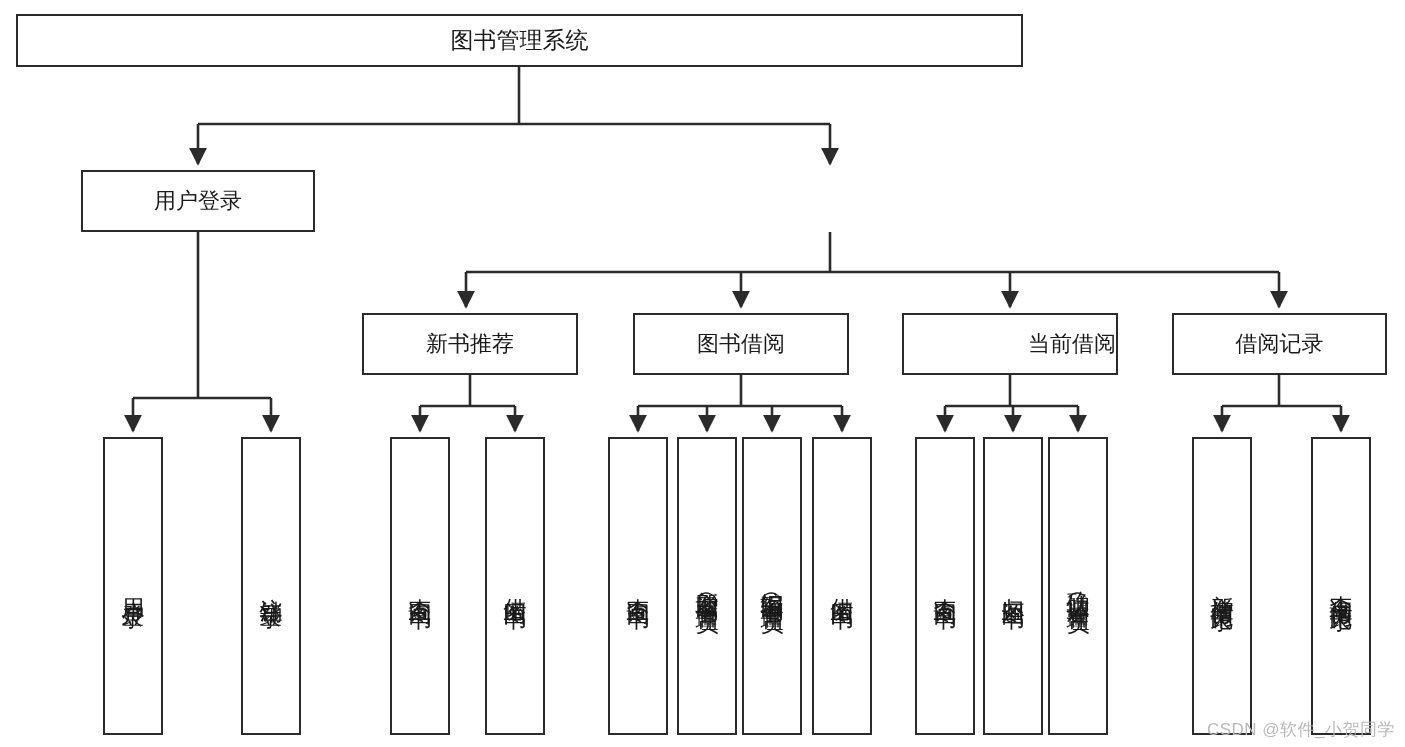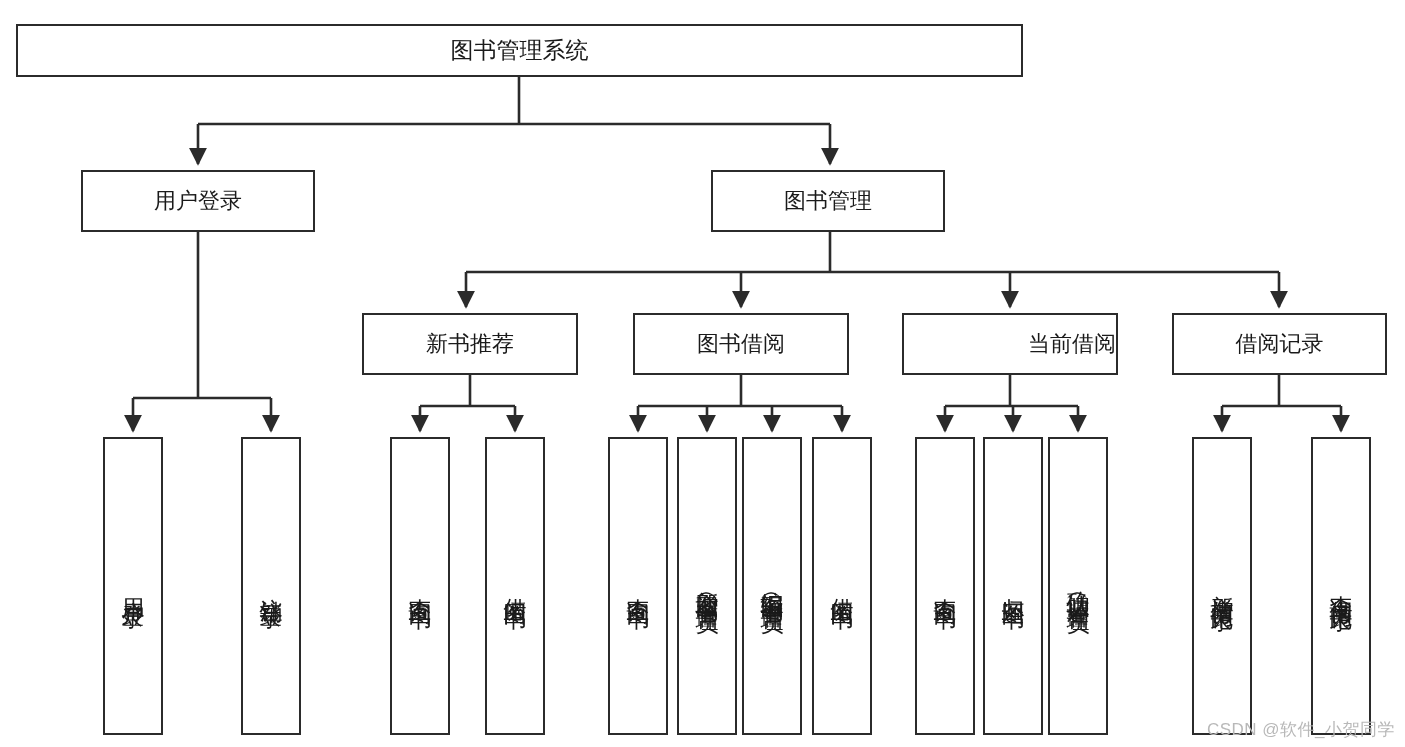--- a/index.html
+++ b/index.html
@@ -24,21 +24,21 @@
     z-index:2;
   }
   .node .label{
     display:block;
     text-align:center;
     line-height:1.12;
     white-space:nowrap;
   }
   
   .h-node{font-size:22px;}
-  .h-node.root{font-size:23px;margin-top:10px;}
+  .h-node.root{font-size:23px;}
   
   .v-node{
     align-items:center;
     justify-content:center;
     padding:6px 0;
   }
   .v-node .label{
     writing-mode:vertical-rl;
     text-orientation:upright;
     font-size:23px;
@@ -113,23 +113,20 @@
     </g>
   </svg>
 
   <div class="node h-node root" style="left:16px;top:14px;width:1007px;height:53px;">
     <span class="label">图书管理系统</span>
   </div>
 
   <div class="node h-node" style="left:81px;top:170px;width:234px;height:62px;">
     <span class="label">用户登录</span>
   </div>
-  <div class="node h-node" style="left:711px;top:170px;width:234px;height:62px;">
-    <span class="label">图书管理</span>
-  </div>
 
   <div class="node h-node" style="left:362px;top:313px;width:216px;height:62px;">
     <span class="label">新书推荐</span>
   </div>
   <div class="node h-node" style="left:633px;top:313px;width:216px;height:62px;">
     <span class="label">图书借阅</span>
   </div>
   <div class="node h-node" style="left:902px;top:313px;width:216px;height:62px;justify-content:flex-end;">
     <span class="label">当前借阅</span>
   </div>

